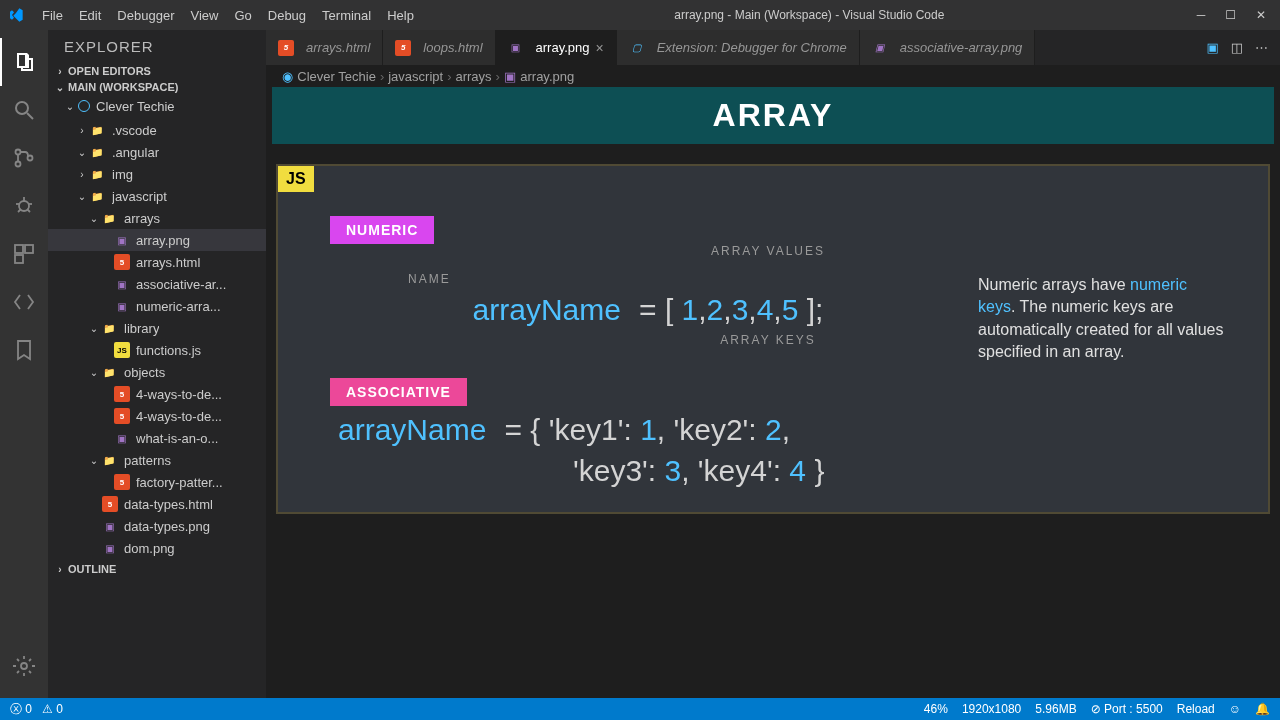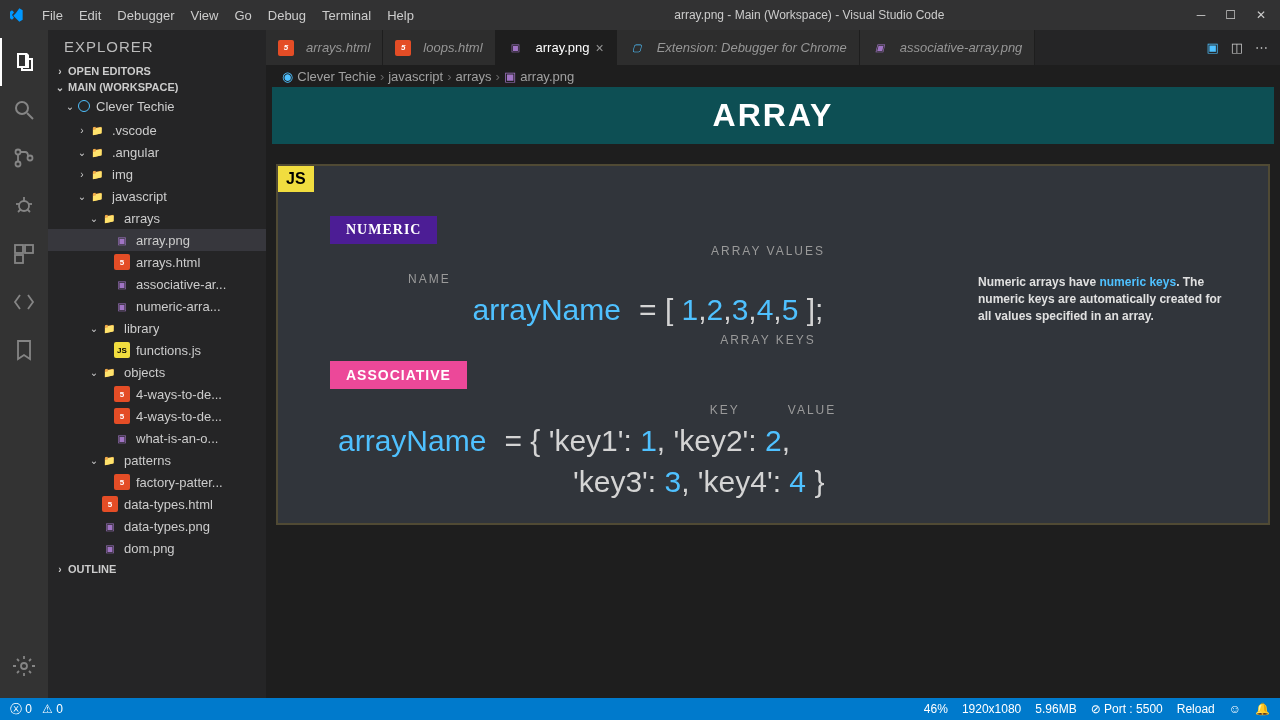--- a/index.html
+++ b/index.html
@@ -37,25 +37,25 @@
 .tab-close { color: #969696; font-size: 14px; }
 .tab-right { margin-left: auto; display: flex; align-items: center; gap: 12px; padding-right: 12px; color: #cccccc; }
 .breadcrumbs { height: 22px; background: #1e1e1e; display: flex; align-items: center; padding: 0 16px; font-size: 13px; color: #a0a0a0; gap: 4px; }
 .crumb-sep { color: #666; }
 .content { flex: 1; position: relative; overflow: hidden; padding: 0 6px; }
 .banner { background: #0d4f54; color: #fff; text-align: center; padding: 10px 0; margin-bottom: 20px; }
 .banner h1 { font-size: 32px; letter-spacing: 2px; font-weight: bold; }
 .slide { background: #31353b; margin: 0 4px; padding: 0 0 24px 0; border: 2px solid #504a34; position: relative; }
 .js-badge { position: absolute; top: 0; left: 0; background: #f1dd3f; color: #000; font-weight: bold; padding: 4px 8px; font-size: 16px; }
 .section-label { display: inline-block; color: #fff; font-weight: bold; padding: 6px 16px; font-size: 14px; letter-spacing: 1px; margin-left: 52px; }
-.lbl-numeric { background: #4c1d95; margin-top: 50px; font-family: Liberation Serif, serif; }
+.lbl-numeric { background: #d946ef; margin-top: 50px; }
 .lbl-assoc { background: #ec4899; margin-top: 14px; }
 .diagram-row { display: flex; padding: 0 40px; align-items: flex-start; }
 .diagram-main { flex: 1; }
-.diagram-desc { width: 250px; color: #e0e0e0; font-size: 12px; line-height: 1.4; padding-top: 30px; font-weight: bold; }
+.diagram-desc { width: 250px; color: #e0e0e0; font-size: 16px; line-height: 1.4; padding-top: 30px; }
 .hl-blue { color: #4fc1ff; }
 .code { font-family: Consolas, Menlo, monospace; font-size: 30px; text-align: center; margin-top: 6px; }
 .var { color: #4fc1ff; }
 .punct { color: #d4d4d4; }
 .val { color: #4fc1ff; }
 .str { color: #d4d4d4; }
 .small-caption { text-align: center; color: #9a9a9a; font-size: 12px; letter-spacing: 2px; }
 .name-caption { color: #9a9a9a; font-size: 12px; letter-spacing: 2px; margin-left: 90px; margin-top: 14px; }
 .keys-row { color: #9a9a9a; font-family: Consolas, monospace; font-size: 20px; letter-spacing: 28px; text-align: center; margin-top: -4px; padding-left: 140px; }
 .kv-labels { text-align:center; color:#9a9a9a; font-size:12px; letter-spacing:2px; margin-top:14px; }
@@ -328,23 +328,20 @@
             <div class="small-caption" style="padding-left:240px;margin-top:6px">ARRAY KEYS</div>
           </div>
           <div class="diagram-desc">
             <span>Numeric arrays have </span><span class="hl-blue">numeric keys</span><span>. The numeric keys are automatically created for all values specified in an array.</span>
           </div>
         </div>
 
         <div class="section-label lbl-assoc">ASSOCIATIVE</div>
         <div class="diagram-row">
           <div class="diagram-main">
-            <div class="kv-labels">
-              <span>KEY</span><span>VALUE</span>
-            </div>
             <div class="code" style="text-align:left;margin-left:20px">
               <span class="var">arrayName</span> <span class="punct">= </span><span class="str">{ 'key1': </span><span class="val">1</span><span class="str">, 'key2': </span><span class="val">2</span><span class="str">,</span>
             </div>
             <div class="code" style="text-align:left;margin-left:255px">
               <span class="str">'key3': </span><span class="val">3</span><span class="str">, 'key4': </span><span class="val">4</span><span class="str"> }</span>
             </div>
           </div>
         </div>
       </div>
     </div>

